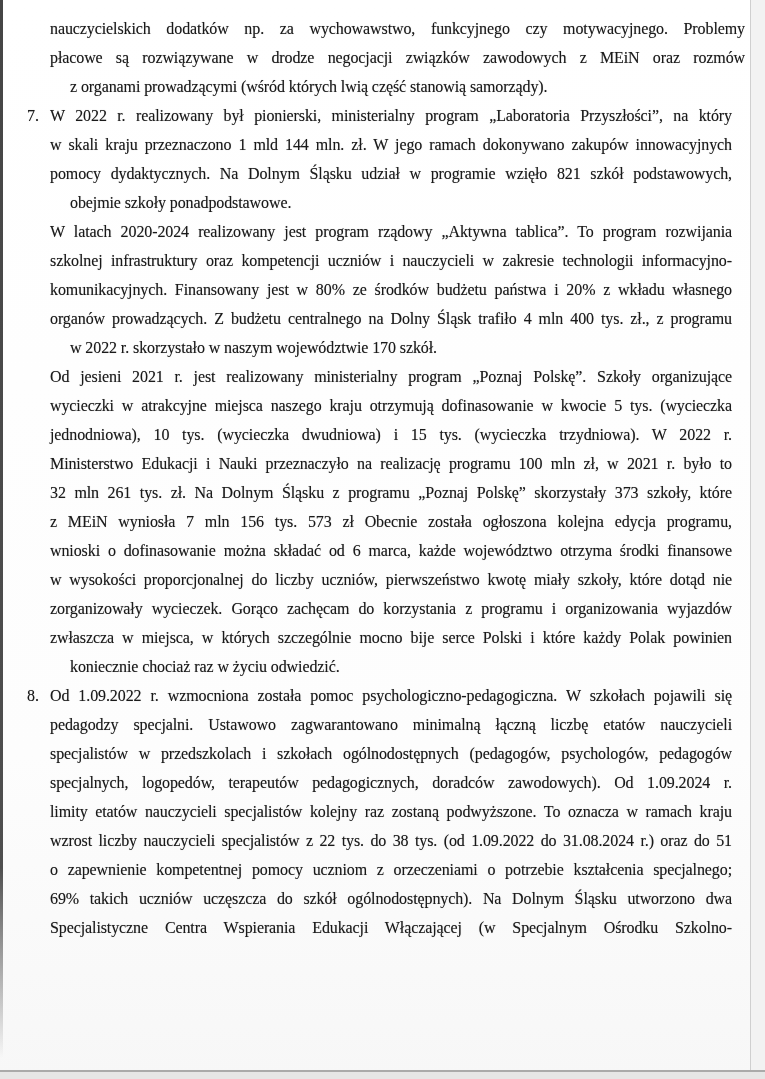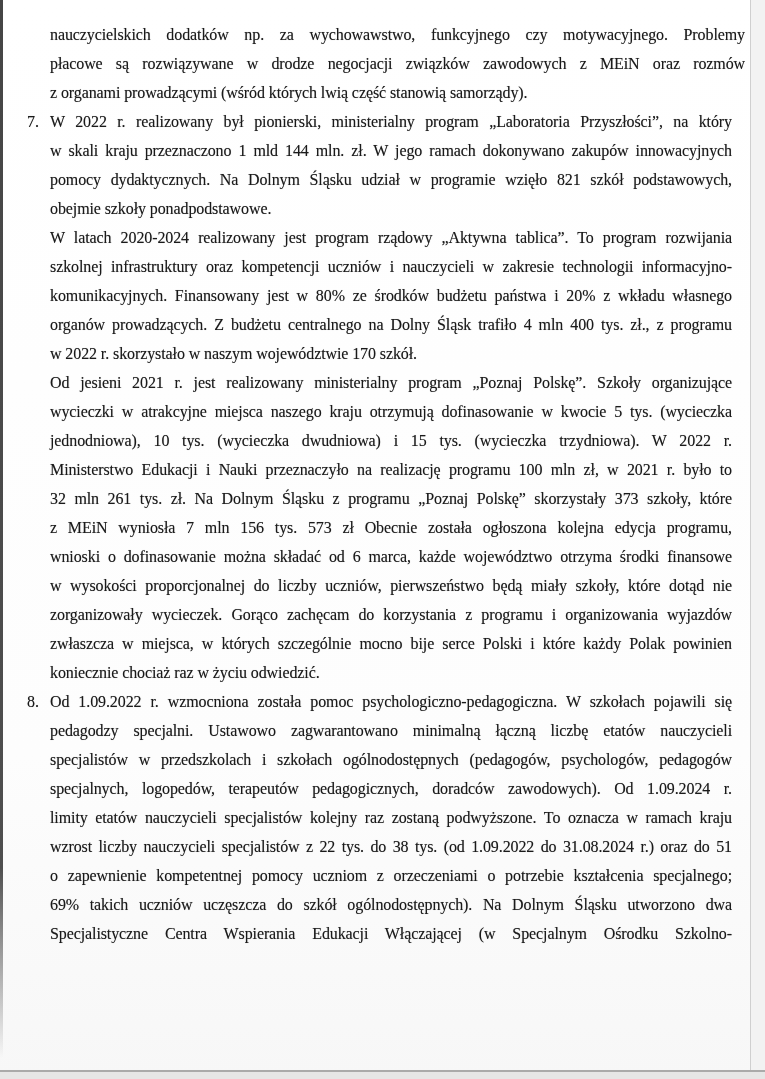--- a/index.html
+++ b/index.html
@@ -15,36 +15,37 @@
     height: 1079px;
     overflow: hidden;
     background: linear-gradient(180deg, #ffffff 0%, #fdfdfd 70%, #f7f7f7 100%);
     font-family: "Liberation Serif", "DejaVu Serif", serif;
     color: #1a1a1a;
     text-shadow: 0 0 0.7px rgba(25,25,25,0.45);
   }
   .text-col {
     position: absolute;
     left: 50px;
-    top: 20px;
+    top: 14px;
     width: 682px;
     font-family: Liberation Serif, serif;
   }
   .line {
     height: 29px;
     line-height: 29px;
     font-size: 16px;
     letter-spacing: -0.1px;
     text-align: justify;
     text-align-last: justify;
     white-space: nowrap;
     overflow: visible;
   }
   .line.last {
     text-align-last: left;
+    margin-left: 20px;
   }
   .intro {
     margin-left: -13px;
     width: 695px;
   }
   .list-item {
     position: relative;
   }
   .num {
     position: absolute;
@@ -108,21 +109,21 @@
       </div>
 
       <div class="para">
         <div class="line">Od jesieni 2021 r. jest realizowany ministerialny program „Poznaj Polskę”. Szkoły organizujące</div>
         <div class="line">wycieczki w atrakcyjne miejsca naszego kraju otrzymują dofinasowanie w kwocie 5 tys. (wycieczka</div>
         <div class="line">jednodniowa), 10 tys. (wycieczka dwudniowa) i 15 tys. (wycieczka trzydniowa). W 2022 r.</div>
         <div class="line">Ministerstwo Edukacji i Nauki przeznaczyło na realizację programu 100 mln zł, w 2021 r. było to</div>
         <div class="line">32 mln 261 tys. zł. Na Dolnym Śląsku z programu „Poznaj Polskę” skorzystały 373 szkoły, które</div>
         <div class="line">z MEiN wyniosła 7 mln 156 tys. 573 zł  Obecnie została ogłoszona kolejna edycja programu,</div>
         <div class="line">wnioski o dofinasowanie można składać od 6 marca, każde województwo otrzyma środki finansowe</div>
-        <div class="line">w wysokości proporcjonalnej do liczby uczniów, pierwszeństwo będą miały szkoły, które dotąd nie</div>
+        <div class="line">w wysokości proporcjonalnej do liczby uczniów, pierwszeństwo kwotę miały szkoły, które dotąd nie</div>
         <div class="line">zorganizowały wycieczek. Gorąco zachęcam do korzystania z programu i organizowania wyjazdów</div>
         <div class="line">zwłaszcza w miejsca, w których szczególnie mocno bije serce Polski i które każdy Polak powinien</div>
         <div class="line last">koniecznie chociaż raz w życiu odwiedzić.</div>
       </div>
     </div>
 
     <div class="list-item">
       <span class="num">8.</span>
 
       <div class="para">

